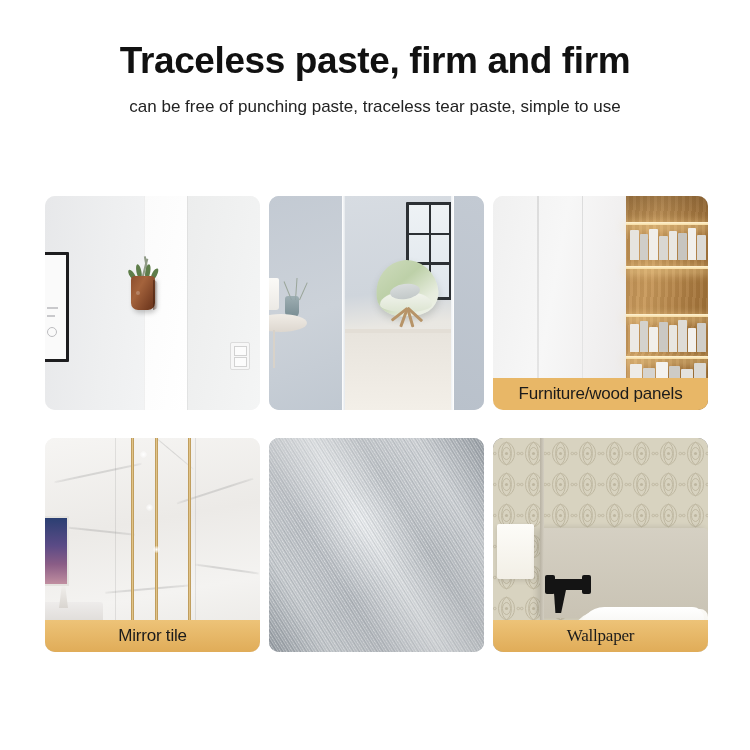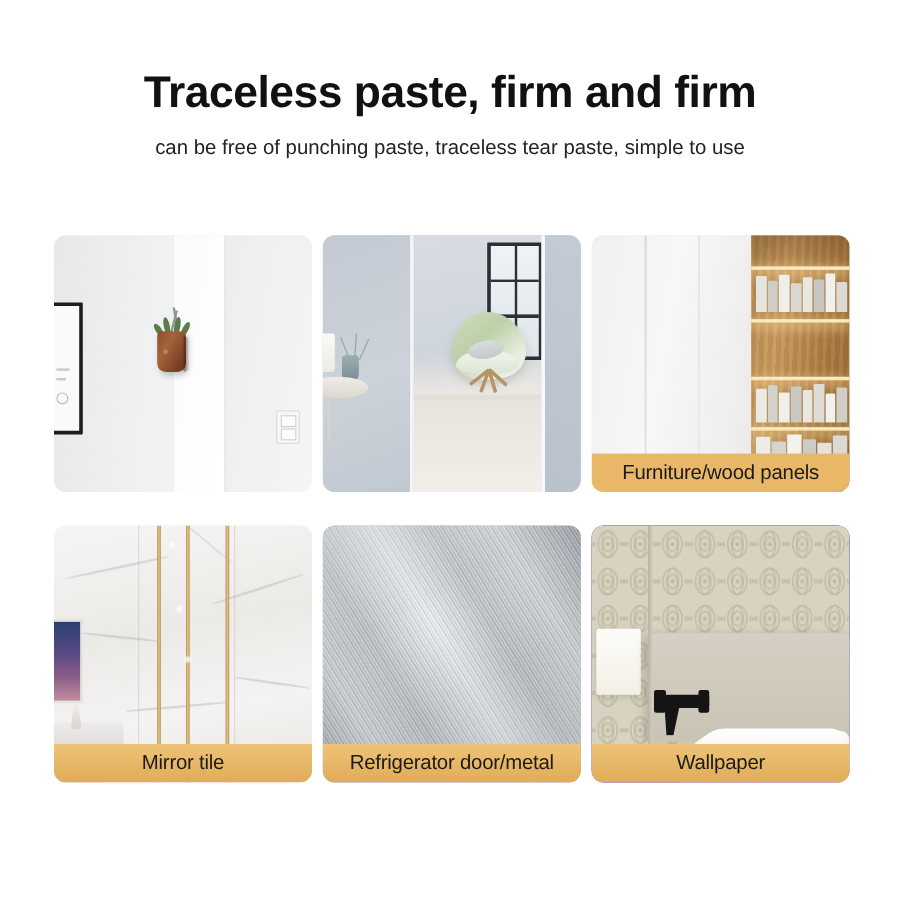--- a/index.html
+++ b/index.html
@@ -8,21 +8,21 @@
     background:#ffffff;
     font-family:"Liberation Sans","DejaVu Sans",sans-serif;
     overflow:hidden;
   }
   .page{position:relative;width:750px;height:750px;}
 
   
   .header{padding-top:42px;text-align:center;}
   .title{
     font-size:37px;font-weight:bold;color:#111111;
-    letter-spacing:-0.4px;line-height:1.05;margin:16px 0 14px 0;
+    letter-spacing:-0.4px;line-height:1.05;margin:0 0 14px 0;
   }
   .subtitle{
     font-size:17px;color:#232323;line-height:1.46;
     margin:0 auto;max-width:650px;font-weight:400;
   }
   .subtitle .l2{display:block;}
 
   
   .grid{
     position:absolute;left:45px;top:196px;
@@ -189,21 +189,21 @@
       linear-gradient(58deg,#9aa1a8 0%,#cdd2d6 18%,#a8aeb5 33%,#dfe3e6 50%,
                       #aab0b6 64%,#d6dade 80%,#9ba2a9 100%);
   }
   .c5 .sheen{position:absolute;inset:0;
     background:linear-gradient(148deg,rgba(255,255,255,.42) 0%,rgba(255,255,255,0) 32%,
                rgba(255,255,255,0) 62%,rgba(255,255,255,.30) 88%);}
   .c5 .vign{position:absolute;inset:0;
     background:radial-gradient(ellipse at 42% 38%,rgba(255,255,255,.26),rgba(70,76,82,.16) 85%);}
 
   
-  .c6{background:#4c1d95;}
+  .c6{background:#737373;font-family:Liberation Serif, serif;}
   .c6 .paper{position:absolute;inset:0;background:#d8d3c0;}
   .c6 .damask{position:absolute;inset:0;opacity:.95;}
   .c6 .headboard{position:absolute;left:22%;right:0;bottom:16%;height:42%;
     background:linear-gradient(180deg,#d5d0c3 0%,#c9c3b4 100%);
     border-radius:5px 5px 0 0;
     box-shadow:-3px 0 6px rgba(0,0,0,.14);}
   .c6 .hbedge{position:absolute;left:22%;top:0;bottom:0;width:4px;
     background:linear-gradient(90deg,#b8b2a3,#d3cec1);}
   .c6 .bed{position:absolute;left:34%;right:0;bottom:0;height:20%;
     background:linear-gradient(180deg,#fbfaf6 0%,#ece9e1 100%);
@@ -365,21 +365,20 @@
       </div>
       <div class="label grad">Mirror tile</div>
     </div>
 
     <div class="card c5">
       <div class="scene">
         <div class="metal"></div>
         <div class="sheen"></div>
         <div class="vign"></div>
       </div>
-      <div class="label grad">Refrigerator door/metal</div>
     </div>
 
     <div class="card c6">
       <div class="scene">
         <div class="paper"></div>
         <svg class="damask" viewBox="0 0 215 214" preserveAspectRatio="none">
           <defs>
             <pattern id="dm" width="27" height="31" patternUnits="userSpaceOnUse">
               <g fill="none" stroke="#bdb69f" stroke-width="1">
                 <ellipse cx="13.5" cy="15.5" rx="8" ry="11"></ellipse>

